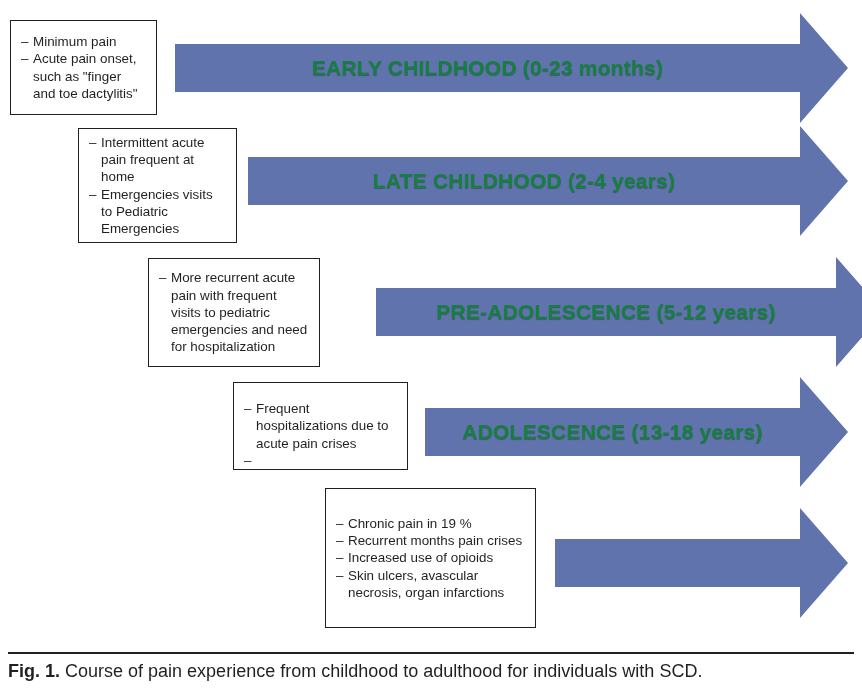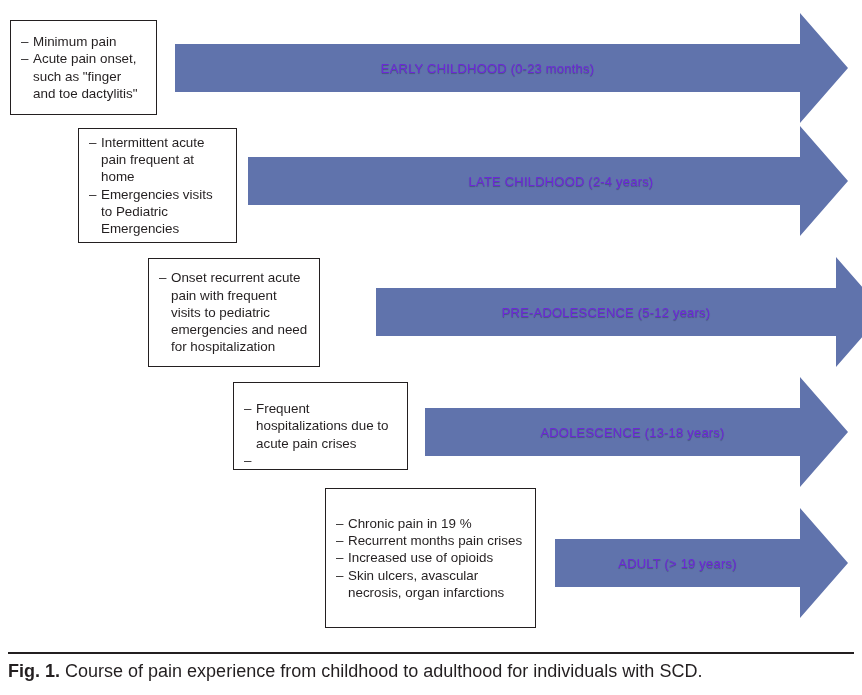--- a/index.html
+++ b/index.html
@@ -39,23 +39,23 @@
     display: block;
     overflow: visible;
   }
   .arrow-label {
     position: absolute;
     top: 0;
     height: 100%;
     display: flex;
     align-items: center;
     justify-content: center;
-    color: #6d28d9;
-    font-weight: normal;
-    font-size: 13px;
+    color: #15803d;
+    font-weight: bold;
+    font-size: 21px;
     letter-spacing: 0.2px;
     white-space: nowrap;
     text-shadow: 0 1px 1px rgba(0,0,0,0.28);
     pointer-events: none;
   }
 
   
   .desc-box {
     position: absolute;
     box-sizing: border-box;
@@ -122,42 +122,41 @@
       <svg class="arrow-svg" width="673" height="110" viewBox="0 0 673 110">
         <polygon points="0,31 625,31 625,0 673,55 625,110 625,79 0,79" fill="#6073AC"></polygon>
       </svg>
       <div class="arrow-label" style="left:0; width:625px;">EARLY CHILDHOOD (0-23 months)</div>
     </div>
 
     <div class="arrow-row" style="left:248px; top:126px; width:600px; height:110px;">
       <svg class="arrow-svg" width="600" height="110" viewBox="0 0 600 110">
         <polygon points="0,31 552,31 552,0 600,55 552,110 552,79 0,79" fill="#6073AC"></polygon>
       </svg>
-      <div class="arrow-label" style="left:0; width:552px;padding-left:37px;">LATE CHILDHOOD (2-4 years)</div>
+      <div class="arrow-label" style="left:0; width:552px;">LATE CHILDHOOD (2-4 years)</div>
     </div>
 
     <div class="arrow-row" style="left:340px; top:257px; width:508px; height:110px;margin-left:36px;">
       <svg class="arrow-svg" width="508" height="110" viewBox="0 0 508 110">
         <polygon points="0,31 460,31 460,0 508,55 460,110 460,79 0,79" fill="#6073AC"></polygon>
       </svg>
       <div class="arrow-label" style="left:0; width:460px;">PRE-ADOLESCENCE (5-12 years)</div>
     </div>
 
     <div class="arrow-row" style="left:425px; top:377px; width:423px; height:110px;">
       <svg class="arrow-svg" width="423" height="110" viewBox="0 0 423 110">
         <polygon points="0,31 375,31 375,0 423,55 375,110 375,79 0,79" fill="#6073AC"></polygon>
       </svg>
-      <div class="arrow-label" style="left:0; width:375px;padding-left:20px;">ADOLESCENCE (13-18 years)</div>
+      <div class="arrow-label" style="left:0; width:375px;">ADOLESCENCE (13-18 years)</div>
     </div>
 
     <div class="arrow-row" style="left:555px; top:508px; width:293px; height:110px;">
       <svg class="arrow-svg" width="293" height="110" viewBox="0 0 293 110">
         <polygon points="0,31 245,31 245,0 293,55 245,110 245,79 0,79" fill="#6073AC"></polygon>
       </svg>
-      <div class="arrow-label" style="left:0; width:245px;">ADULT (&gt; 19 years)</div>
     </div>
 
     <div class="desc-box" style="left:10px; top:20px; width:147px; height:95px;">
       <ul class="desc-list">
         <li class="desc-item">
           <span class="dash">–</span>
           <span>Minimum pain</span>
         </li>
         <li class="desc-item">
           <span class="dash">–</span>
@@ -176,21 +175,21 @@
           <span class="dash">–</span>
           <span>Emergencies visits to Pediatric Emergencies</span>
         </li>
       </ul>
     </div>
 
     <div class="desc-box" style="left:148px; top:258px; width:172px; height:109px;">
       <ul class="desc-list">
         <li class="desc-item">
           <span class="dash">–</span>
-          <span>Onset recurrent acute pain with frequent visits to pediatric emergencies and need for hospitalization</span>
+          <span>More recurrent acute pain with frequent visits to pediatric emergencies and need for hospitalization</span>
         </li>
       </ul>
     </div>
 
     <div class="desc-box" style="left:233px; top:382px; width:175px; height:88px;">
       <ul class="desc-list">
         <li class="desc-item">
           <span class="dash">–</span>
           <span>Frequent hospitalizations due to acute pain crises</span>
         </li>

